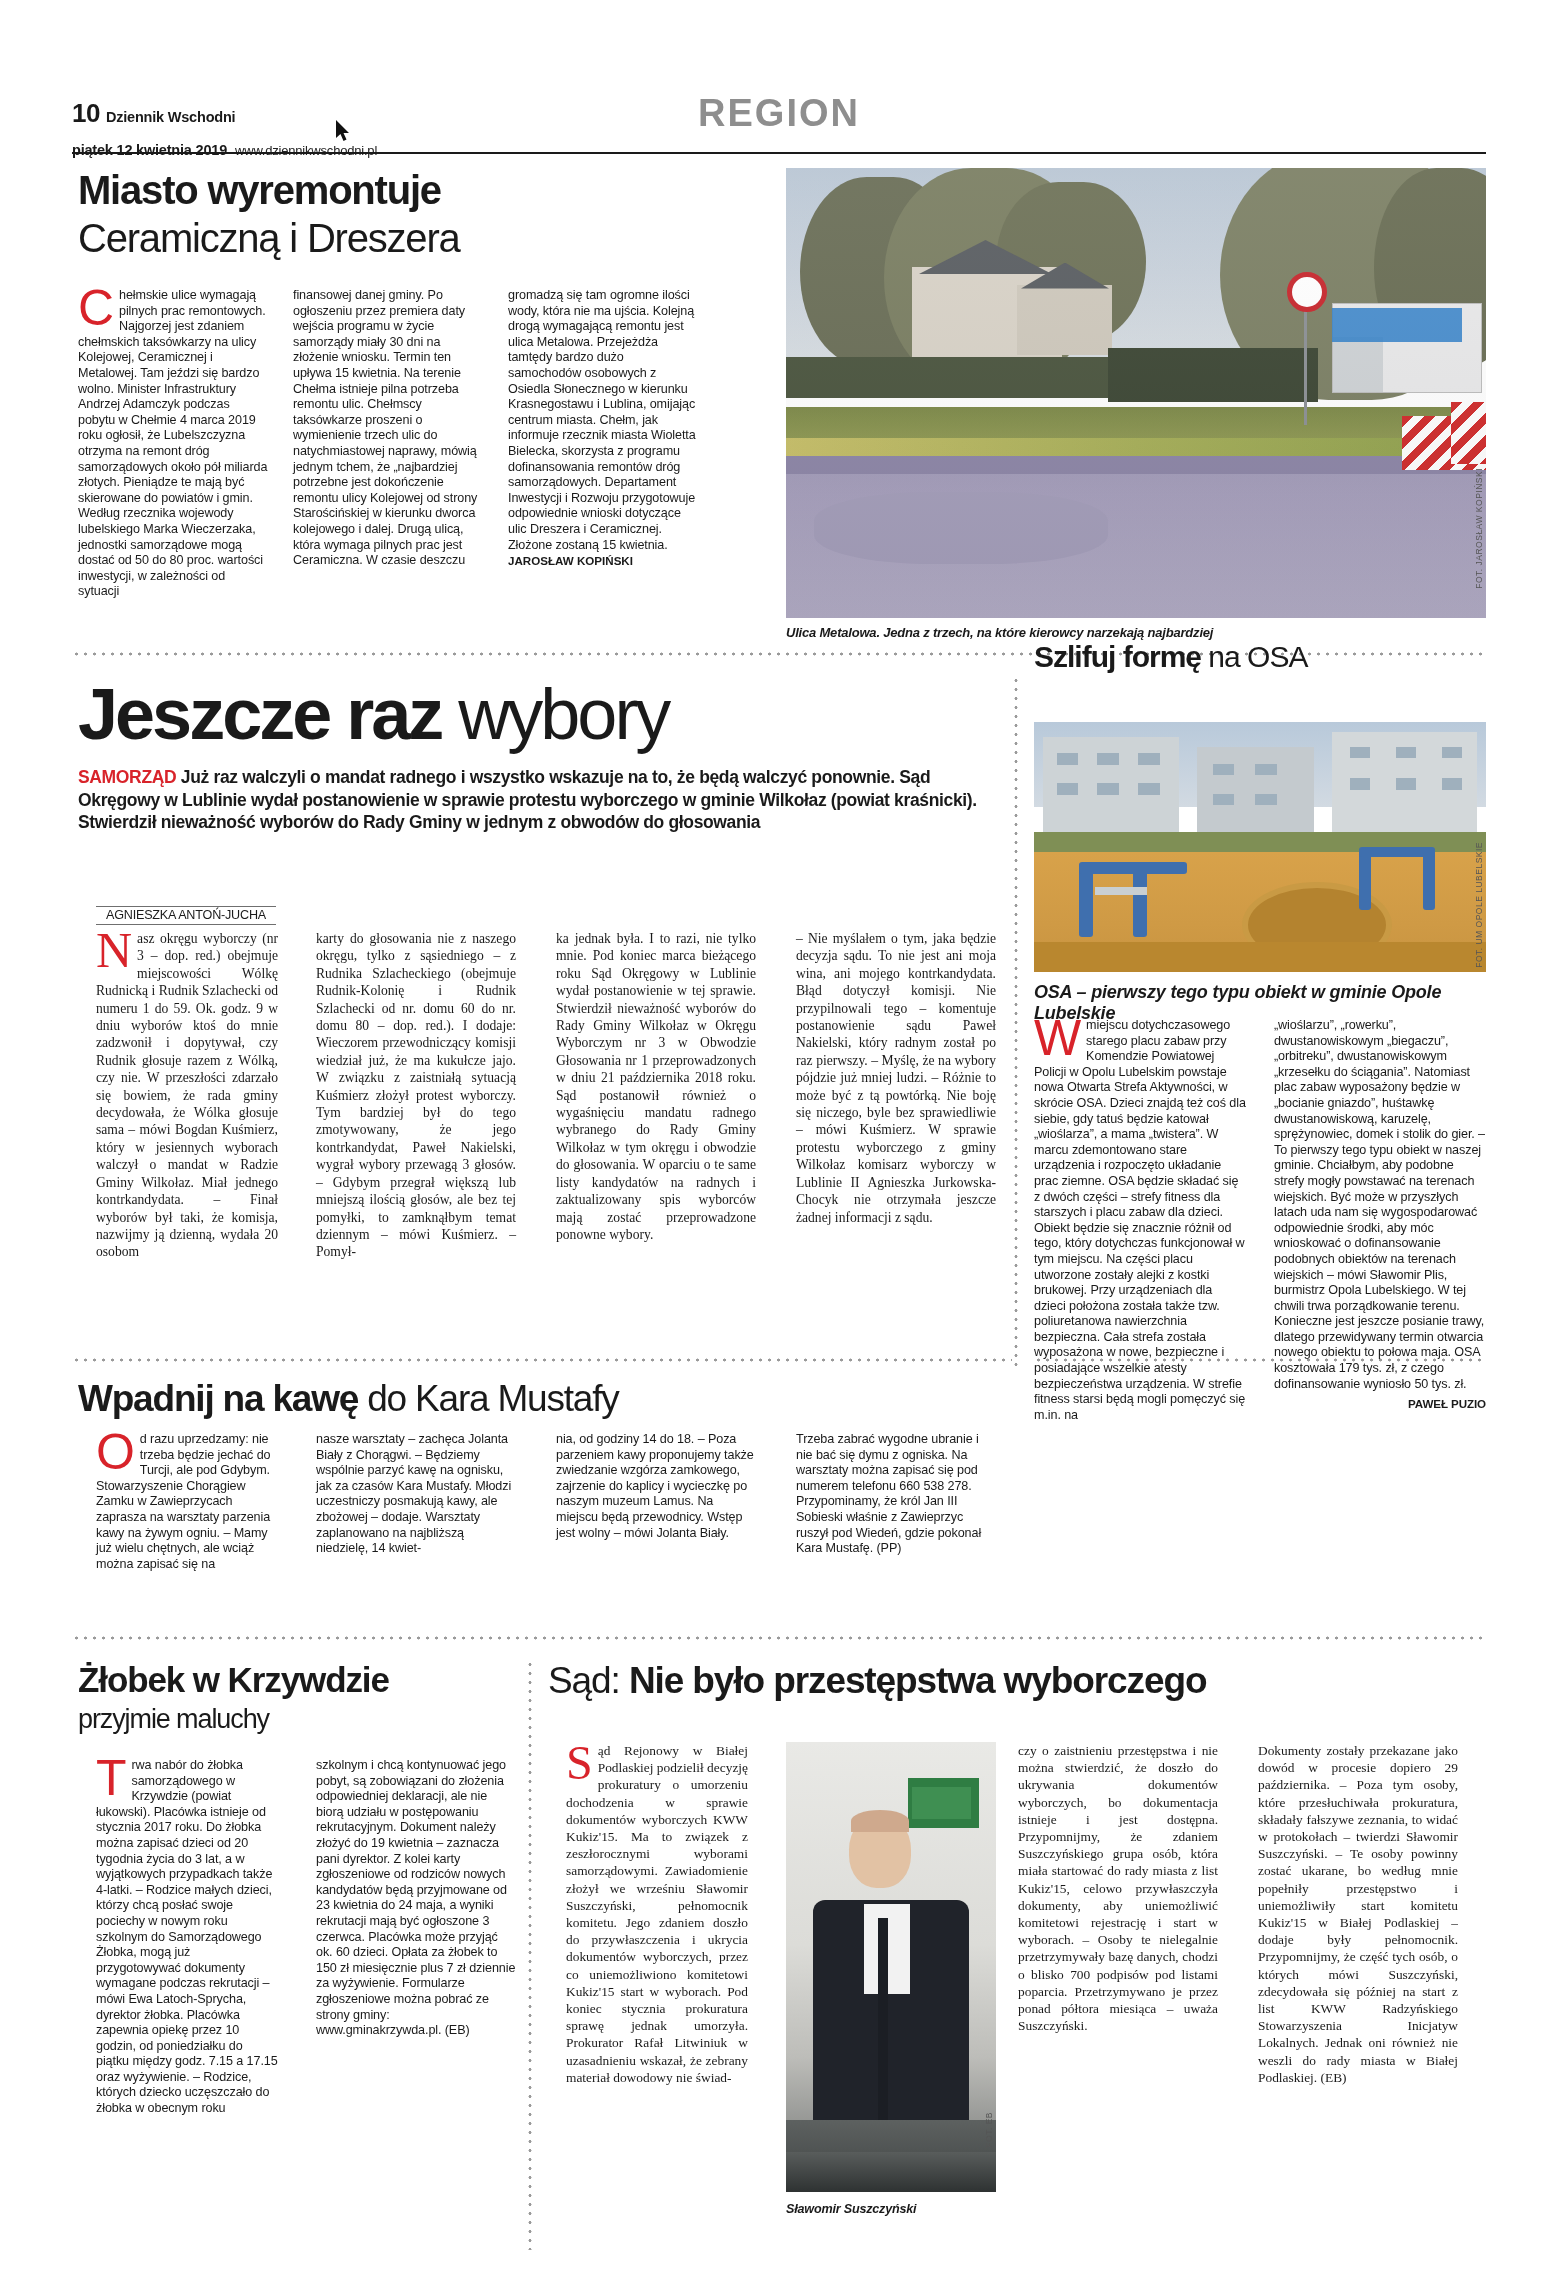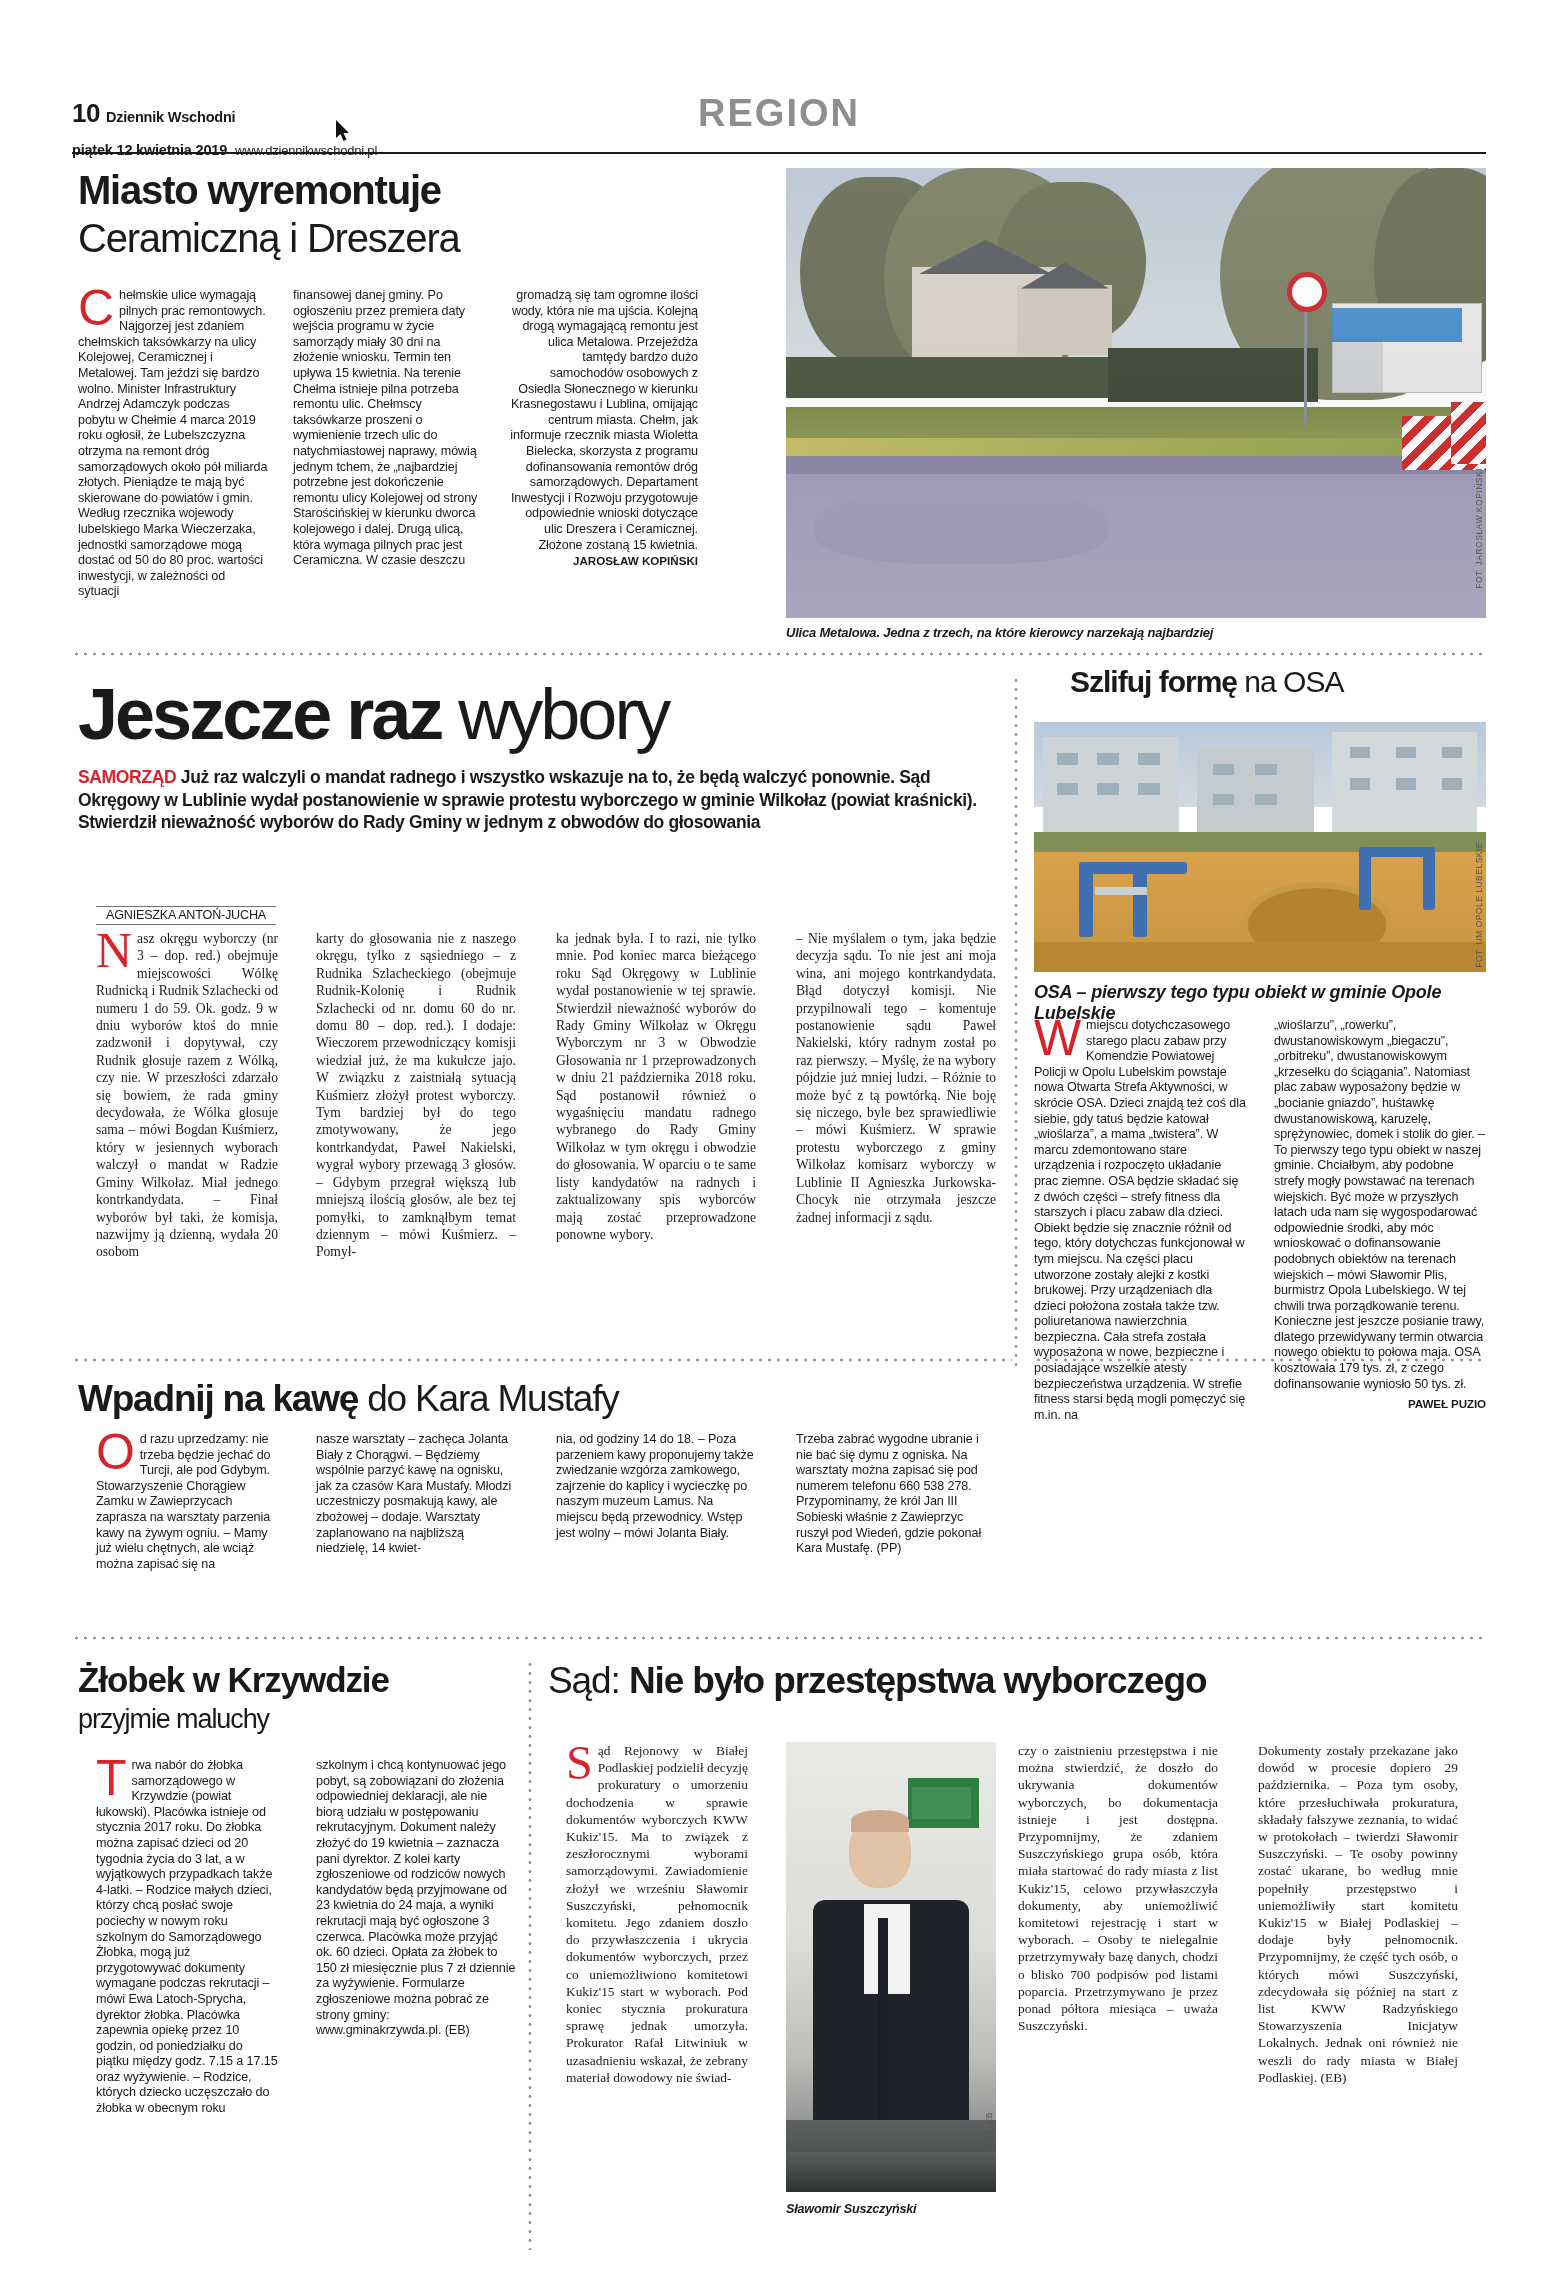--- a/index.html
+++ b/index.html
@@ -46,21 +46,21 @@
     font-size:40px; font-weight:bold; letter-spacing:-1.2px; line-height:44px;
   }
   .a1-head2 {
     position:absolute; left:78px; top:216px;
     font-size:40px; font-weight:normal; letter-spacing:-1.2px; line-height:44px;
   }
   .a1-cols { position:absolute; left:78px; top:288px; width:690px; height:350px; }
   .a1-col { position:absolute; top:0; width:190px; }
   .a1-col.c1 { left:0; }
   .a1-col.c2 { left:215px; }
-  .a1-col.c3 { left:430px;text-align:right; }
+  .a1-col.c3 { left:430px; }
   .a1-byline { font-weight:bold; font-size:11.6px; letter-spacing:0px; }
 
   .a1-photo {
     position:absolute; left:786px; top:168px; width:700px; height:450px;
     overflow:hidden;
   }
   .a1-caption {
     position:absolute; left:786px; top:625px; width:700px;
     font-size:13px; font-weight:bold; font-style:italic; letter-spacing:-0.2px;
   }
@@ -99,21 +99,21 @@
   }
   .a2-cols { position:absolute; left:78px; top:930px; width:930px; height:440px; }
   .a2-col { position:absolute; top:0; width:200px; font-family:"Liberation Serif", serif;
             font-size:13.6px; line-height:17.4px; text-align:justify; }
   .a2-col.c1 { left:18px; width:182px; }
   .a2-col.c2 { left:238px; }
   .a2-col.c3 { left:478px; }
   .a2-col.c4 { left:718px; }
 
   
-  .a3 { position:absolute; left:1034px; top:665px; width:452px;margin-left:36px; }
+  .a3 { position:absolute; left:1034px; top:640px; width:452px; }
   .a3-head { font-size:30px; line-height:34px; letter-spacing:-1px; }
   .a3-head b { font-weight:bold; }
   .a3-photo { position:absolute; left:1034px; top:722px; width:452px; height:250px; overflow:hidden; }
   .a3-caption {
     position:absolute; left:1034px; top:982px; width:452px;
     font-size:18px; font-weight:bold; font-style:italic; letter-spacing:-0.2px;
   }
   .a3-cols { position:absolute; left:1034px; top:1018px; width:452px; height:350px; }
   .a3-col { position:absolute; top:0; width:212px; font-size:12.6px; line-height:15.6px; letter-spacing:-0.1px; }
   .a3-col.c1 { left:0; }

